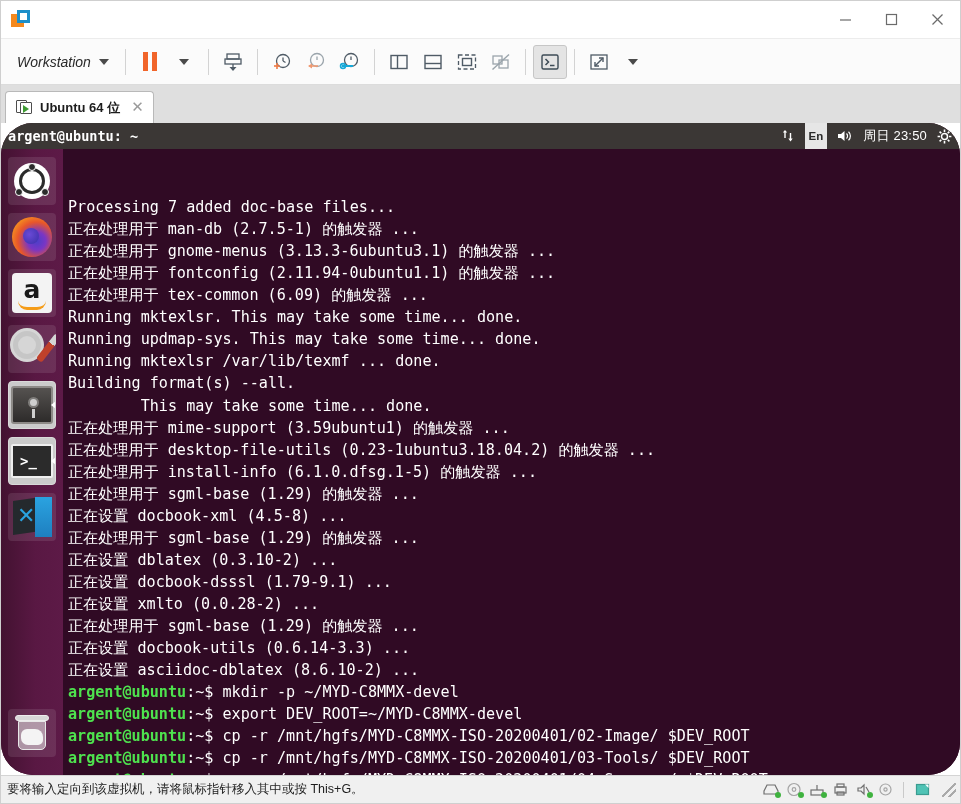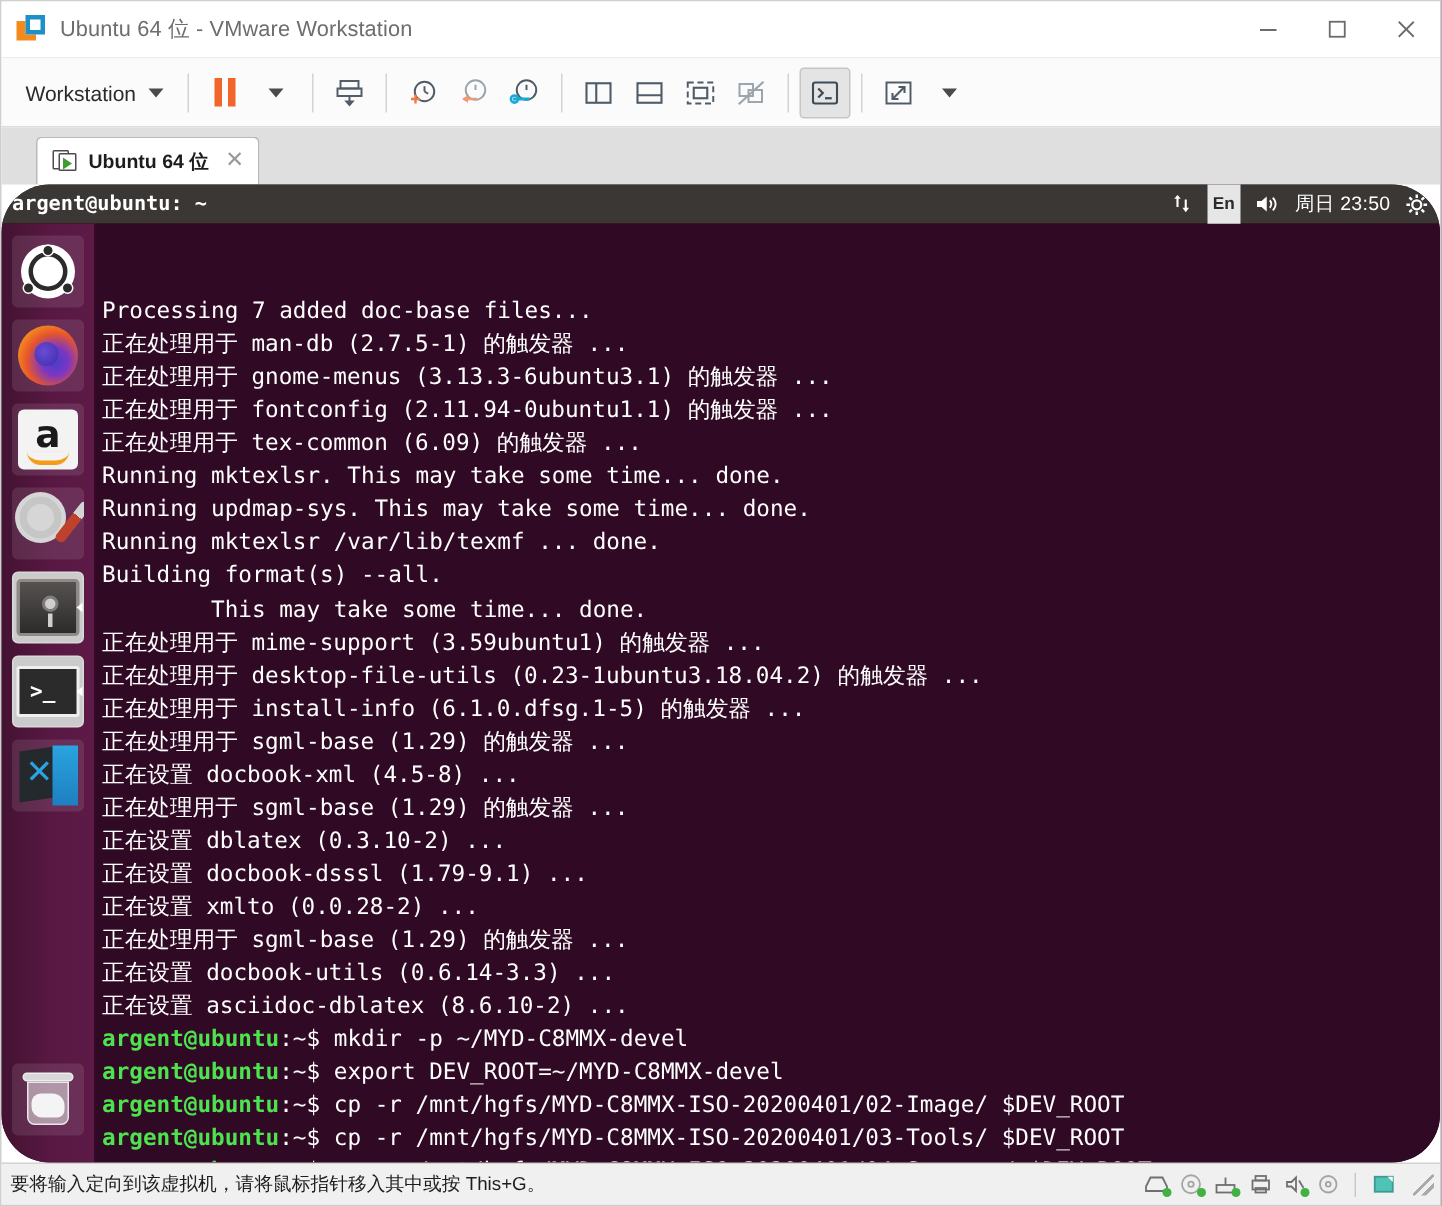--- a/index.html
+++ b/index.html
@@ -57,21 +57,21 @@
     height: 46px; min-height: 46px;
     display: flex; align-items: center;
     background: #fbfbfb;
     border-bottom: 1px solid #dcdcdc;
     padding: 0 6px;
   }
   .ws-menu {
     display: flex; align-items: center; gap: 8px;
     padding: 5px 9px 5px 10px;
     font-size: 14px; color: #2a2a2a;
-    border-radius: 2px; cursor: default;
+    border-radius: 2px; cursor: default; font-style: italic;
   }
   .caret-dn {
     width: 0; height: 0;
     border-left: 5px solid transparent;
     border-right: 5px solid transparent;
     border-top: 6px solid #4a4a4a;
   }
   .tb-sep {
     width: 1px; height: 26px;
     background: #d3d3d3;
@@ -93,21 +93,21 @@
   .pause-ico i {
     display: block; width: 5px; height: 19px;
     background: #f1652a;
   }
 
   
   .tabbar {
     height: 38px; min-height: 38px;
     background: #dfdfdf;
     display: flex; align-items: flex-end;
-    padding-left: 23px;
+    padding-left: 4px;
   }
   .vm-tab {
     height: 32px;
     background: #ffffff;
     border: 1px solid #b9b9b9;
     border-bottom: none;
     border-radius: 4px 4px 0 0;
     display: flex; align-items: center;
     padding: 0 7px 0 10px;
     gap: 7px;
@@ -407,21 +407,20 @@
 </head>
 <body>
 
 <div class="app-window">
 
   <div class="titlebar">
     <div class="titlebar-logo">
       <div class="sq-o"></div>
         <div class="sq-b"></div>
     </div>
-    <div class="titlebar-title">Ubuntu 64 位 - VMware Workstation</div>
     <div class="titlebar-spacer"></div>
     <div class="win-btns">
       <div class="win-btn">
         <svg width="13" height="13" viewBox="0 0 13 13">
             <line x1="1" y1="7" x2="12" y2="7" stroke="#6b6b6b" stroke-width="1.2"></line>
           </svg>
       </div>
       <div class="win-btn">
         <svg width="13" height="13" viewBox="0 0 13 13">
             <rect x="1.5" y="1.5" width="10" height="10" fill="none" stroke="#6b6b6b" stroke-width="1.2"></rect>

